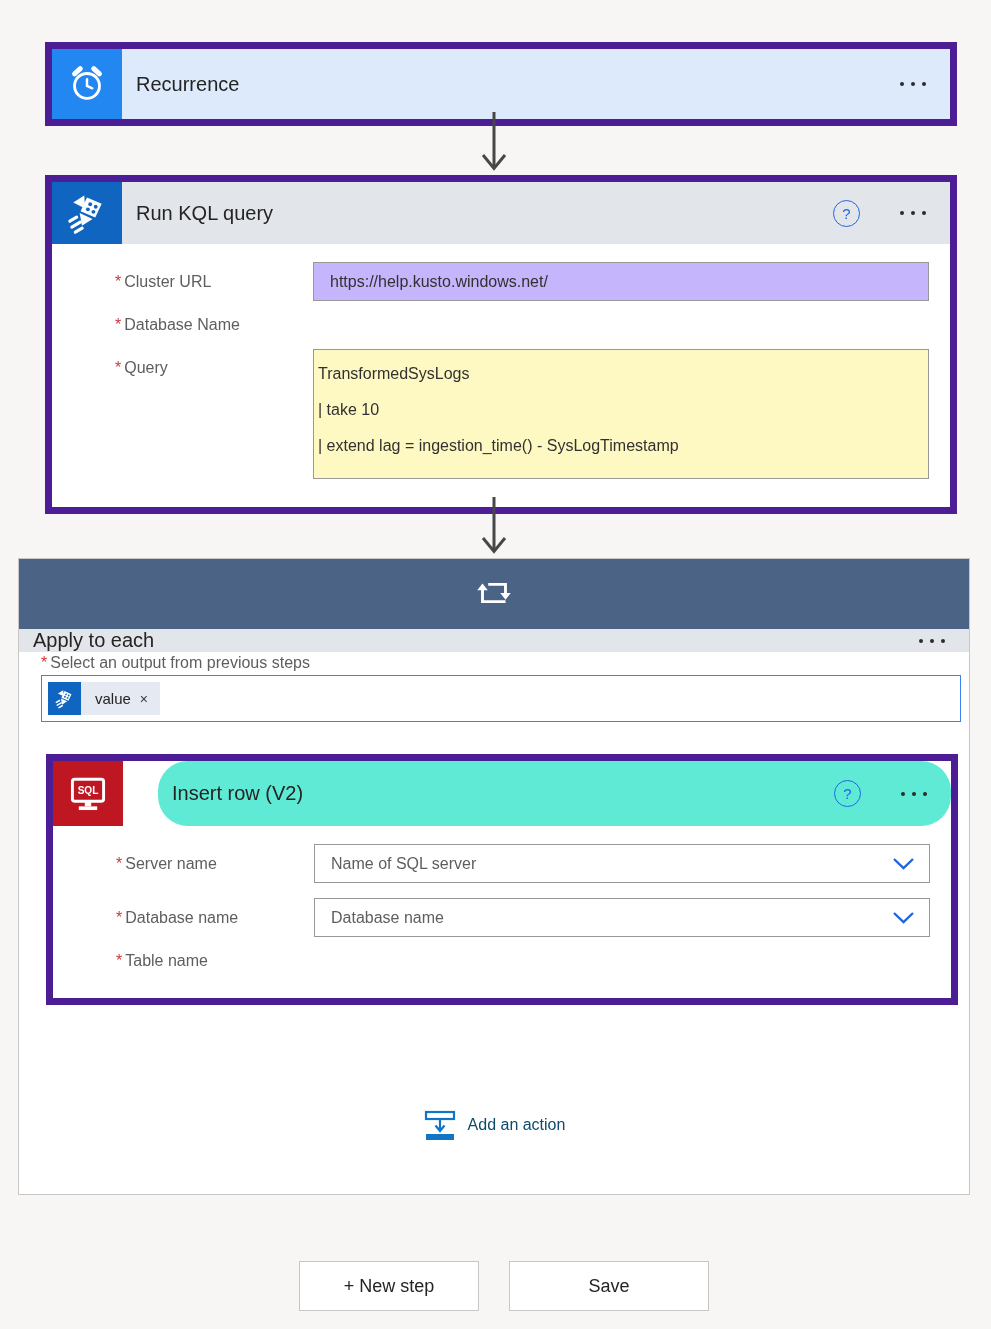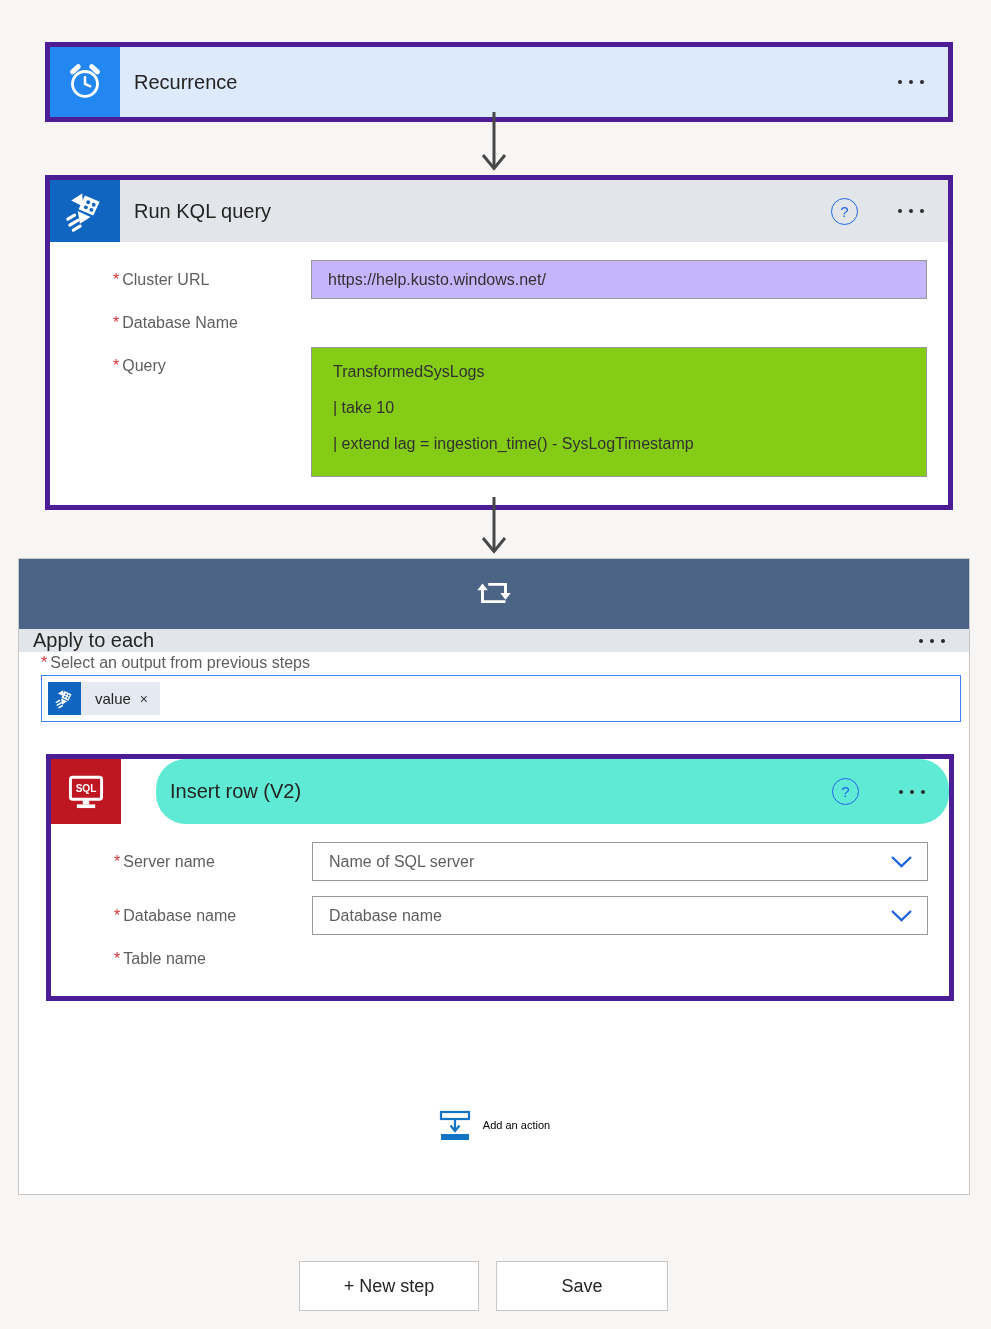--- a/index.html
+++ b/index.html
@@ -1,19 +1,19 @@
 <!DOCTYPE html>
 <html><head>
 <meta charset="utf-8">
 <style>
   html,body{margin:0;padding:0;}
   body{font-family:"Liberation Sans",sans-serif;background:#f7f6f4;}
   .stage{position:relative;width:991px;height:1329px;background:#f7f6f4;overflow:hidden;}
 
-  .card{position:absolute;background:#fff;border:5px solid #4c1d95;}
+  .card{position:absolute;background:#fff;border:7px solid #4c1d95;}
   .hdr{display:flex;align-items:stretch;cursor:pointer;}
   .icon-block{flex:0 0 70px;display:flex;align-items:center;justify-content:center;}
   .hdr-rest{flex:1;display:flex;align-items:center;padding:0 22px 0 14px;}
   .hdr-title{flex:1;font-size:20px;color:#252423;}
   .hdr-actions{display:flex;align-items:center;gap:38px;}
   .help-circle{width:25px;height:25px;border:1.6px solid #2065e8;border-radius:50%;color:#2065e8;
     font-size:15px;display:flex;align-items:center;justify-content:center;cursor:pointer;flex:none;}
   .dots{display:flex;gap:7px;cursor:pointer;padding:6px 2px;}
   .dots i{width:4px;height:4px;border-radius:50%;background:#2b2b2b;display:block;}
 
@@ -27,42 +27,42 @@
   .ib-sql{background:#be1722;}
 
   .body-pad{padding:3px 0 28px;}
   .frow{display:flex;align-items:center;margin:15px 21px 0 63px;}
   .frow.top{align-items:flex-start;}
   .f-label{width:198px;font-size:16px;color:#605e5c;flex:none;}
   .frow.top .f-label{padding-top:10px;}
   .req{color:#d13438;margin-right:3px;}
   .f-input{flex:1;border:1px solid #9a9896;height:37px;display:flex;align-items:center;
     padding:0 16px;font-size:16px;color:#323130;background:#c4b5fd;}
-  .f-area{flex:1;border:1px solid #9a9896;padding:6px 21px 14px;font-size:16px;color:#323130;background:#84cc16;}
+  .f-area{flex:1;border:1px solid #9a9896;padding:6px 4px 14px;font-size:16px;color:#323130;background:#fef9c3;}
   .qline{line-height:36px;white-space:pre;}
   .f-select{flex:1;border:1px solid #9a9896;height:37px;display:flex;align-items:center;
     justify-content:space-between;padding:0 14px 0 16px;font-size:16px;color:#605e5c;background:#fff;cursor:pointer;}
 
   .arrow{position:absolute;left:479px;}
 
   .container{position:absolute;left:18px;top:558px;width:950px;height:635px;background:#fff;border:1px solid #c9c7c5;}
   .sel-label{position:absolute;left:22px;top:95px;font-size:16px;color:#605e5c;}
   .sel-box{position:absolute;left:22px;top:116px;width:906px;height:45px;border:1px solid #3b82f6;
     background:#fff;display:flex;align-items:center;padding:0 6px;cursor:text;}
   .chip{display:flex;align-items:stretch;height:33px;cursor:pointer;}
   .chip-icon{width:33px;background:#1065c1;display:flex;align-items:center;justify-content:center;}
   .chip-label-wrap{background:#e4e9f2;display:flex;align-items:center;padding:0 12px 0 14px;gap:9px;}
   .chip-label{font-size:15px;color:#252423;}
   .chip-x{color:#3b3a39;font-size:14px;cursor:pointer;line-height:1;}
 
   .inner-card{left:27px;top:195px;width:898px;}
 
   .add-action{position:absolute;left:0;right:0;top:550px;display:flex;align-items:center;
     justify-content:center;gap:11px;cursor:pointer;}
-  .add-action-label{font-size:11px;color:#000000;}
+  .add-action-label{font-size:16px;color:#0c4a6e;}
 
   .btn{position:absolute;height:50px;background:#fff;border:1px solid #c9c7c5;font-size:18px;color:#252423;
     display:flex;align-items:center;justify-content:center;cursor:pointer;font-family:inherit;}
 </style>
 </head>
 <body>
 
 <svg width="0" height="0" style="position:absolute">
   <defs>
     <symbol id="kusto-sym" viewBox="0 0 48 48">
@@ -243,15 +243,15 @@
         <rect x="3" y="3" width="28" height="7" fill="none" stroke="#1373c4" stroke-width="2.2"></rect>
         <line x1="17" y1="10" x2="17" y2="21" stroke="#1373c4" stroke-width="2.2"></line>
         <polyline points="12.5,16.5 17,22 21.5,16.5" fill="none" stroke="#1373c4" stroke-width="2.2"></polyline>
         <rect x="3" y="25" width="28" height="6" fill="#1373c4"></rect>
       </svg>
       <span class="add-action-label">Add an action</span>
     </div>
   </div>
 
   <button class="btn" style="left:299px;top:1261px;width:180px;">+ New step</button>
-  <button class="btn" style="left:496px;top:1261px;width:172px;">Save</button>
+  <button class="btn" style="left:509px;top:1261px;width:200px;">Save</button>
 
 </div>
 
 </body></html>

